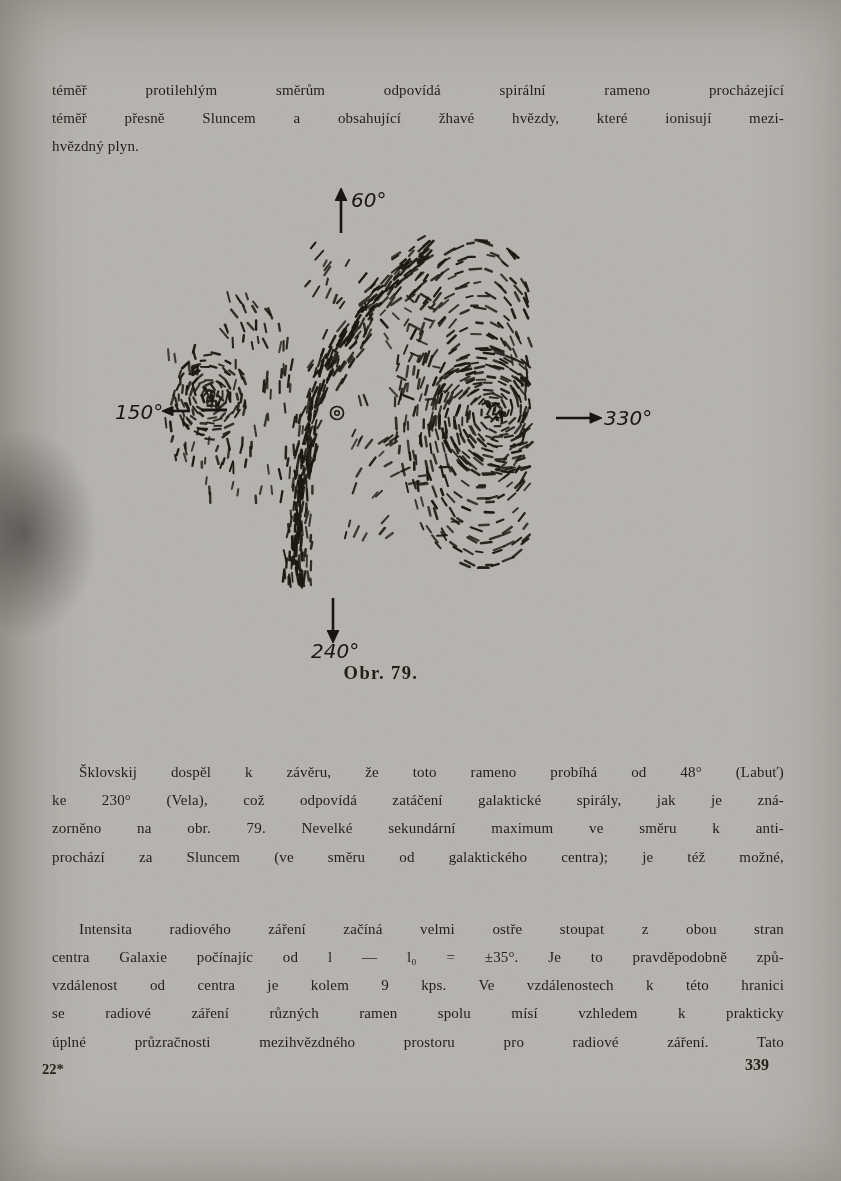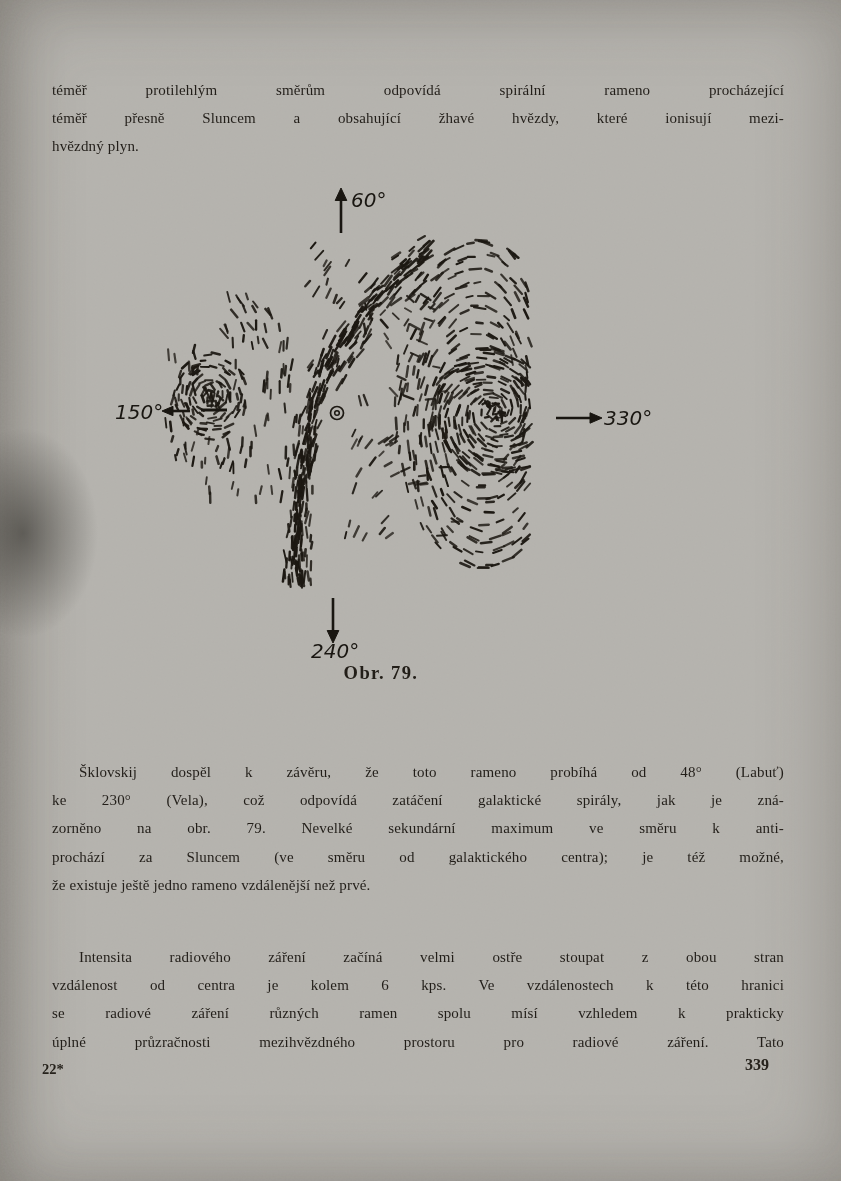--- a/index.html
+++ b/index.html
@@ -1156,22 +1156,22 @@
     <div class="tl">téměř protilehlým směrům odpovídá spirální rameno procházející</div>
     <div class="tl">téměř přesně Sluncem a obsahující žhavé hvězdy, které ionisují mezi-</div>
     <div class="tl end">hvězdný plyn.</div>
   </div>
 
   <div class="textcol para-body">
     <div class="tl ind">Šklovskij dospěl k závěru, že toto rameno probíhá od 48° (Labuť)</div>
     <div class="tl">ke 230° (Vela), což odpovídá zatáčení galaktické spirály, jak je zná-</div>
     <div class="tl">zorněno na obr. 79. Nevelké sekundární maximum ve směru k anti-</div>
     <div class="tl">prochází za Sluncem (ve směru od galaktického centra); je též možné,</div>
-    <div class="tl end">že existuje ještě jedno rameno vzdálenější než prvé.</div>
     <div class="tl ind">Intensita radiového záření začíná velmi ostře stoupat z obou stran</div>
-    <div class="tl">vzdálenost od centra je kolem 6 kps. Ve vzdálenostech k této hranici</div>
+    <div class="tl">centra Galaxie počínajíc od l — l₀ = ±35°. Je to pravděpodobně způ-</div>
+    <div class="tl">vzdálenost od centra je kolem 9 kps. Ve vzdálenostech k této hranici</div>
     <div class="tl">se radiové záření různých ramen spolu mísí vzhledem k prakticky</div>
     <div class="tl">úplné průzračnosti mezihvězdného prostoru pro radiové záření. Tato</div>
   </div>
 
   <div class="footer-sig">22*</div>
   <div class="footer-page">339</div>
 </div>
 
 </body></html>

